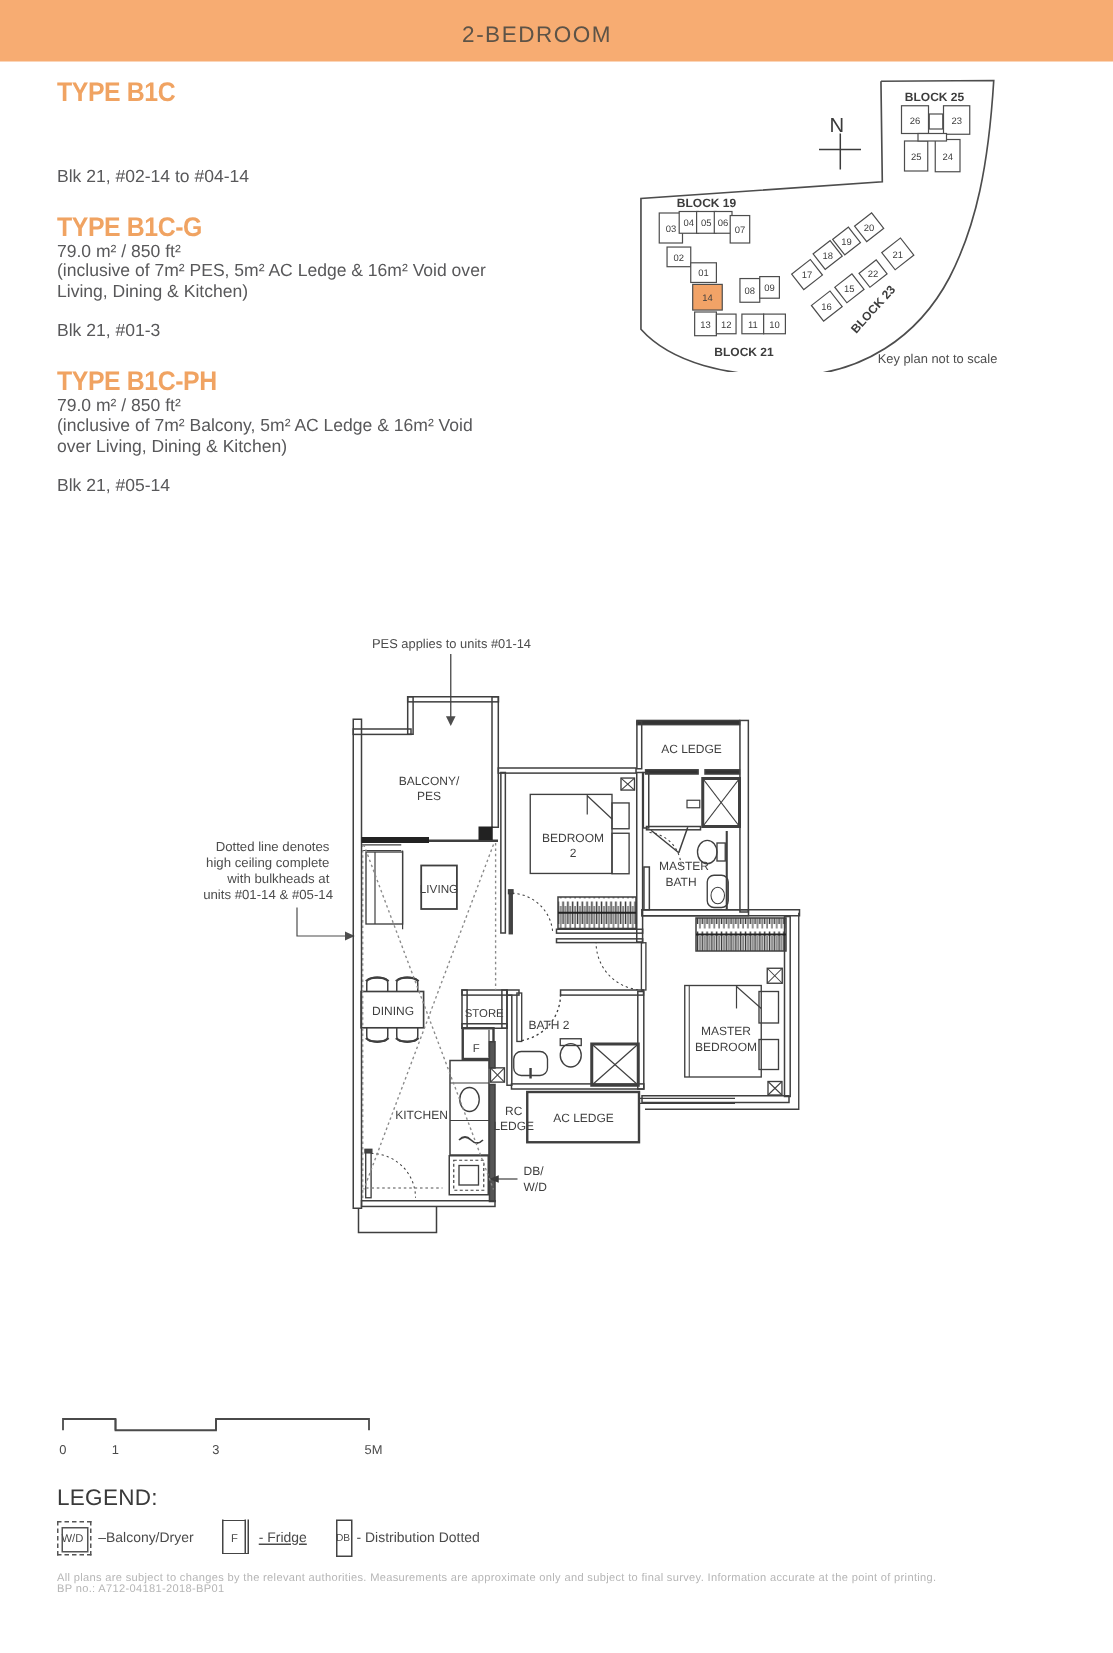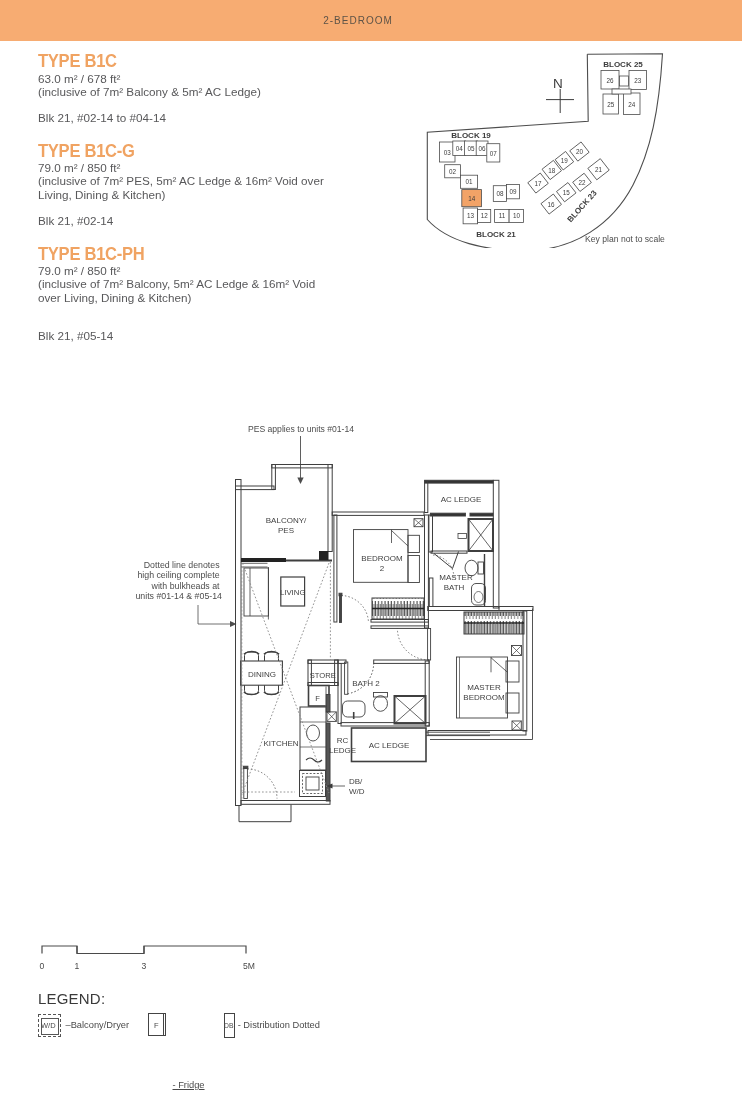--- a/index.html
+++ b/index.html
@@ -1,53 +1,52 @@
 <!DOCTYPE html>
 <html><head>
 <meta charset="utf-8">
 <style>
   html,body{margin:0;padding:0;background:#fff;}
   *{-webkit-font-smoothing:antialiased;}
   .page{position:relative;width:742px;height:1102px;background:#fff;overflow:hidden;
         font-family:"Liberation Sans",sans-serif;}
   .abs{position:absolute;}
   .hdr{left:0;top:0;width:742px;height:41px;background:#f7ac72;}
-  .hdrtxt{left:0;top:14.5px;width:716px;text-align:center;font-size:10px;letter-spacing:1.0px;color:#5d5347;}
+  .hdrtxt{left:0;top:14.5px;width:716px;text-align:center;font-size:15px;letter-spacing:1.0px;color:#5d5347;}
   .typetitle{color:#f0a362;font-weight:bold;font-size:18px;letter-spacing:-0.3px;transform:scaleX(0.92);transform-origin:left top;}
   .body1{color:#58585a;font-size:11.7px;line-height:13.4px;}
   .blk{color:#58585a;font-size:11.7px;}
   .legendtitle{color:#3a3a3a;font-size:15px;letter-spacing:0.2px;}
   .legtxt{color:#4a4a4a;font-size:9.3px;}
   .disc{color:#b5b5b5;font-size:7.4px;line-height:7.4px;letter-spacing:0.22px;}
 </style>
 </head>
 <body>
 <div class="page">
 
   <div class="abs hdr"></div>
 
   <div class="abs hdrtxt">2-BEDROOM</div>
 
   <div class="abs typetitle" style="left:38px;top:51px;">TYPE B1C</div>
 
-  <div class="abs body1" style="left:38px;top:72px;">63.0 m² / 678 ft²<br>(inclusive of 7m² Balcony &amp; 5m² AC Ledge)</div>
 
   <div class="abs blk" style="left:38px;top:111px;">Blk 21, #02-14 to #04-14</div>
 
   <div class="abs typetitle" style="left:38px;top:140.5px;">TYPE B1C-G</div>
 
   <div class="abs body1" style="left:38px;top:161px;">79.0 m² / 850 ft²<br>(inclusive of 7m² PES, 5m² AC Ledge &amp; 16m² Void over<br>Living, Dining &amp; Kitchen)</div>
 
-  <div class="abs blk" style="left:38px;top:214px;">Blk 21, #02-14</div>
+  <div class="abs blk" style="left:38px;top:214px;">Blk 21, #01-3</div>
 
   <div class="abs typetitle" style="left:38px;top:243.5px;">TYPE B1C-PH</div>
 
   <div class="abs body1" style="left:38px;top:264px;">79.0 m² / 850 ft²<br>(inclusive of 7m² Balcony, 5m² AC Ledge &amp; 16m² Void<br>over Living, Dining &amp; Kitchen)</div>
 
-  <div class="abs blk" style="left:38px;top:329px;text-align:center;">Blk 21, #05-14</div>
+  <div class="abs blk" style="left:38px;top:317px;text-align:center;">Blk 21, #05-14</div>
 
   <svg class="abs" style="left:420px;top:48px;" width="300" height="200" viewBox="420 48 300 200">
     <g fill="none" stroke="#4d4d4d" stroke-width="0.9">
 
       <path d="M587.3,54.2 L588.2,121.2 L427.3,132.3 L427.3,219.5 C447,241.5 485,251.5 529,250.5 C574,249.5 612,225 633,185 C651,150 659,110 662.5,53.7 L587.3,54.2" stroke-width="1.1"></path>
 
       <g stroke="#3c3c3c" stroke-width="1">
         <line x1="560.2" y1="89" x2="560.2" y2="113"></line>
         <line x1="546" y1="99.6" x2="574" y2="99.6"></line>
       </g>
@@ -443,21 +442,22 @@
   <div class="abs" style="left:41px;top:1017.5px;width:16px;height:15px;border:1px solid #555;"></div>
 
   <div class="abs legtxt" style="left:41px;top:1021px;font-size:7.5px;">W/D</div>
 
   <div class="abs legtxt" style="left:65.5px;top:1020px;">–Balcony/Dryer</div>
 
   <div class="abs" style="left:148px;top:1013px;width:14px;height:21px;border:1.2px solid #444;border-right:3px double #444;"></div>
 
   <div class="abs legtxt" style="left:154px;top:1021px;font-size:7.5px;">F</div>
 
-  <div class="abs legtxt" style="left:172.5px;top:1080px;text-decoration:underline;">- Fridge</div>
+  <div class="abs legtxt" style="left:172.5px;top:1020px;text-decoration:underline;">- Fridge</div>
 
   <div class="abs" style="left:223.5px;top:1013px;width:9px;height:23px;border:1px solid #444;"></div>
 
   <div class="abs legtxt" style="left:224px;top:1022px;font-size:6.8px;">DB</div>
 
   <div class="abs legtxt" style="left:237.7px;top:1020px;">- Distribution Dotted</div>
 
+  <div class="abs disc" style="left:38px;top:1048px;width:690px;">All plans are subject to changes by the relevant authorities. Measurements are approximate only and subject to final survey. Information accurate at the point of printing.<br>BP no.: A712-04181-2018-BP01</div>
 </div>
 
 </body></html>

